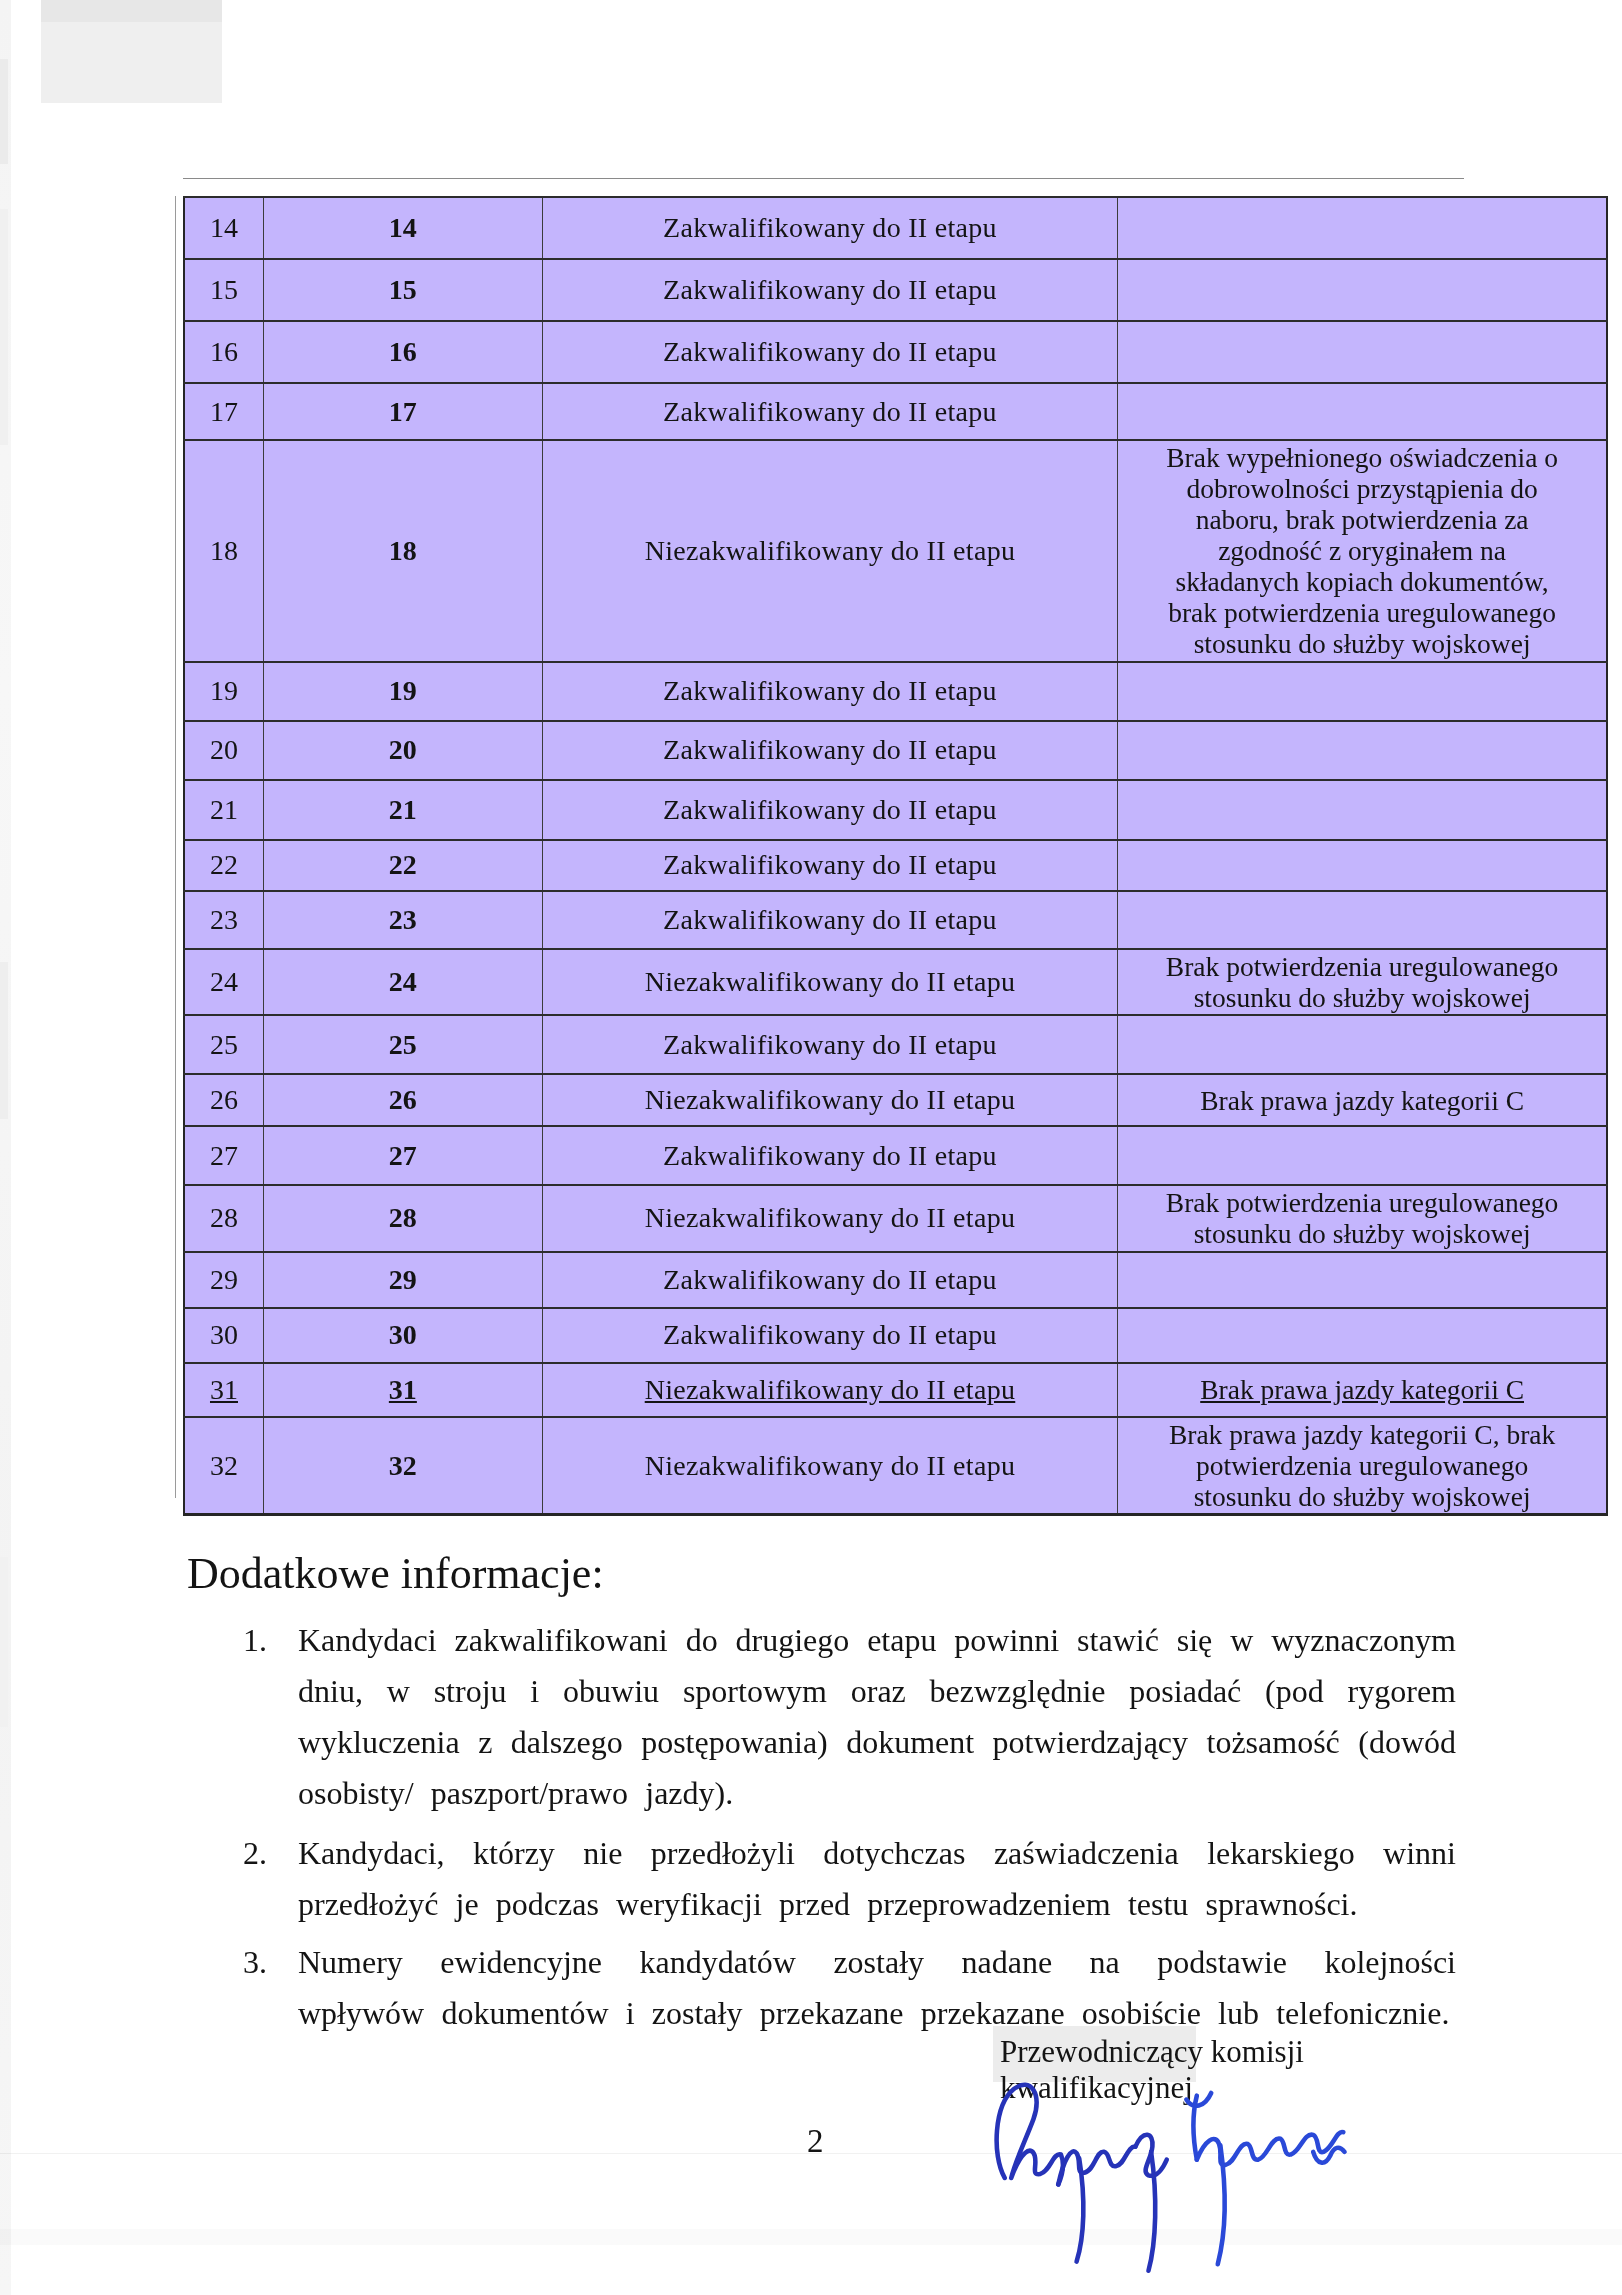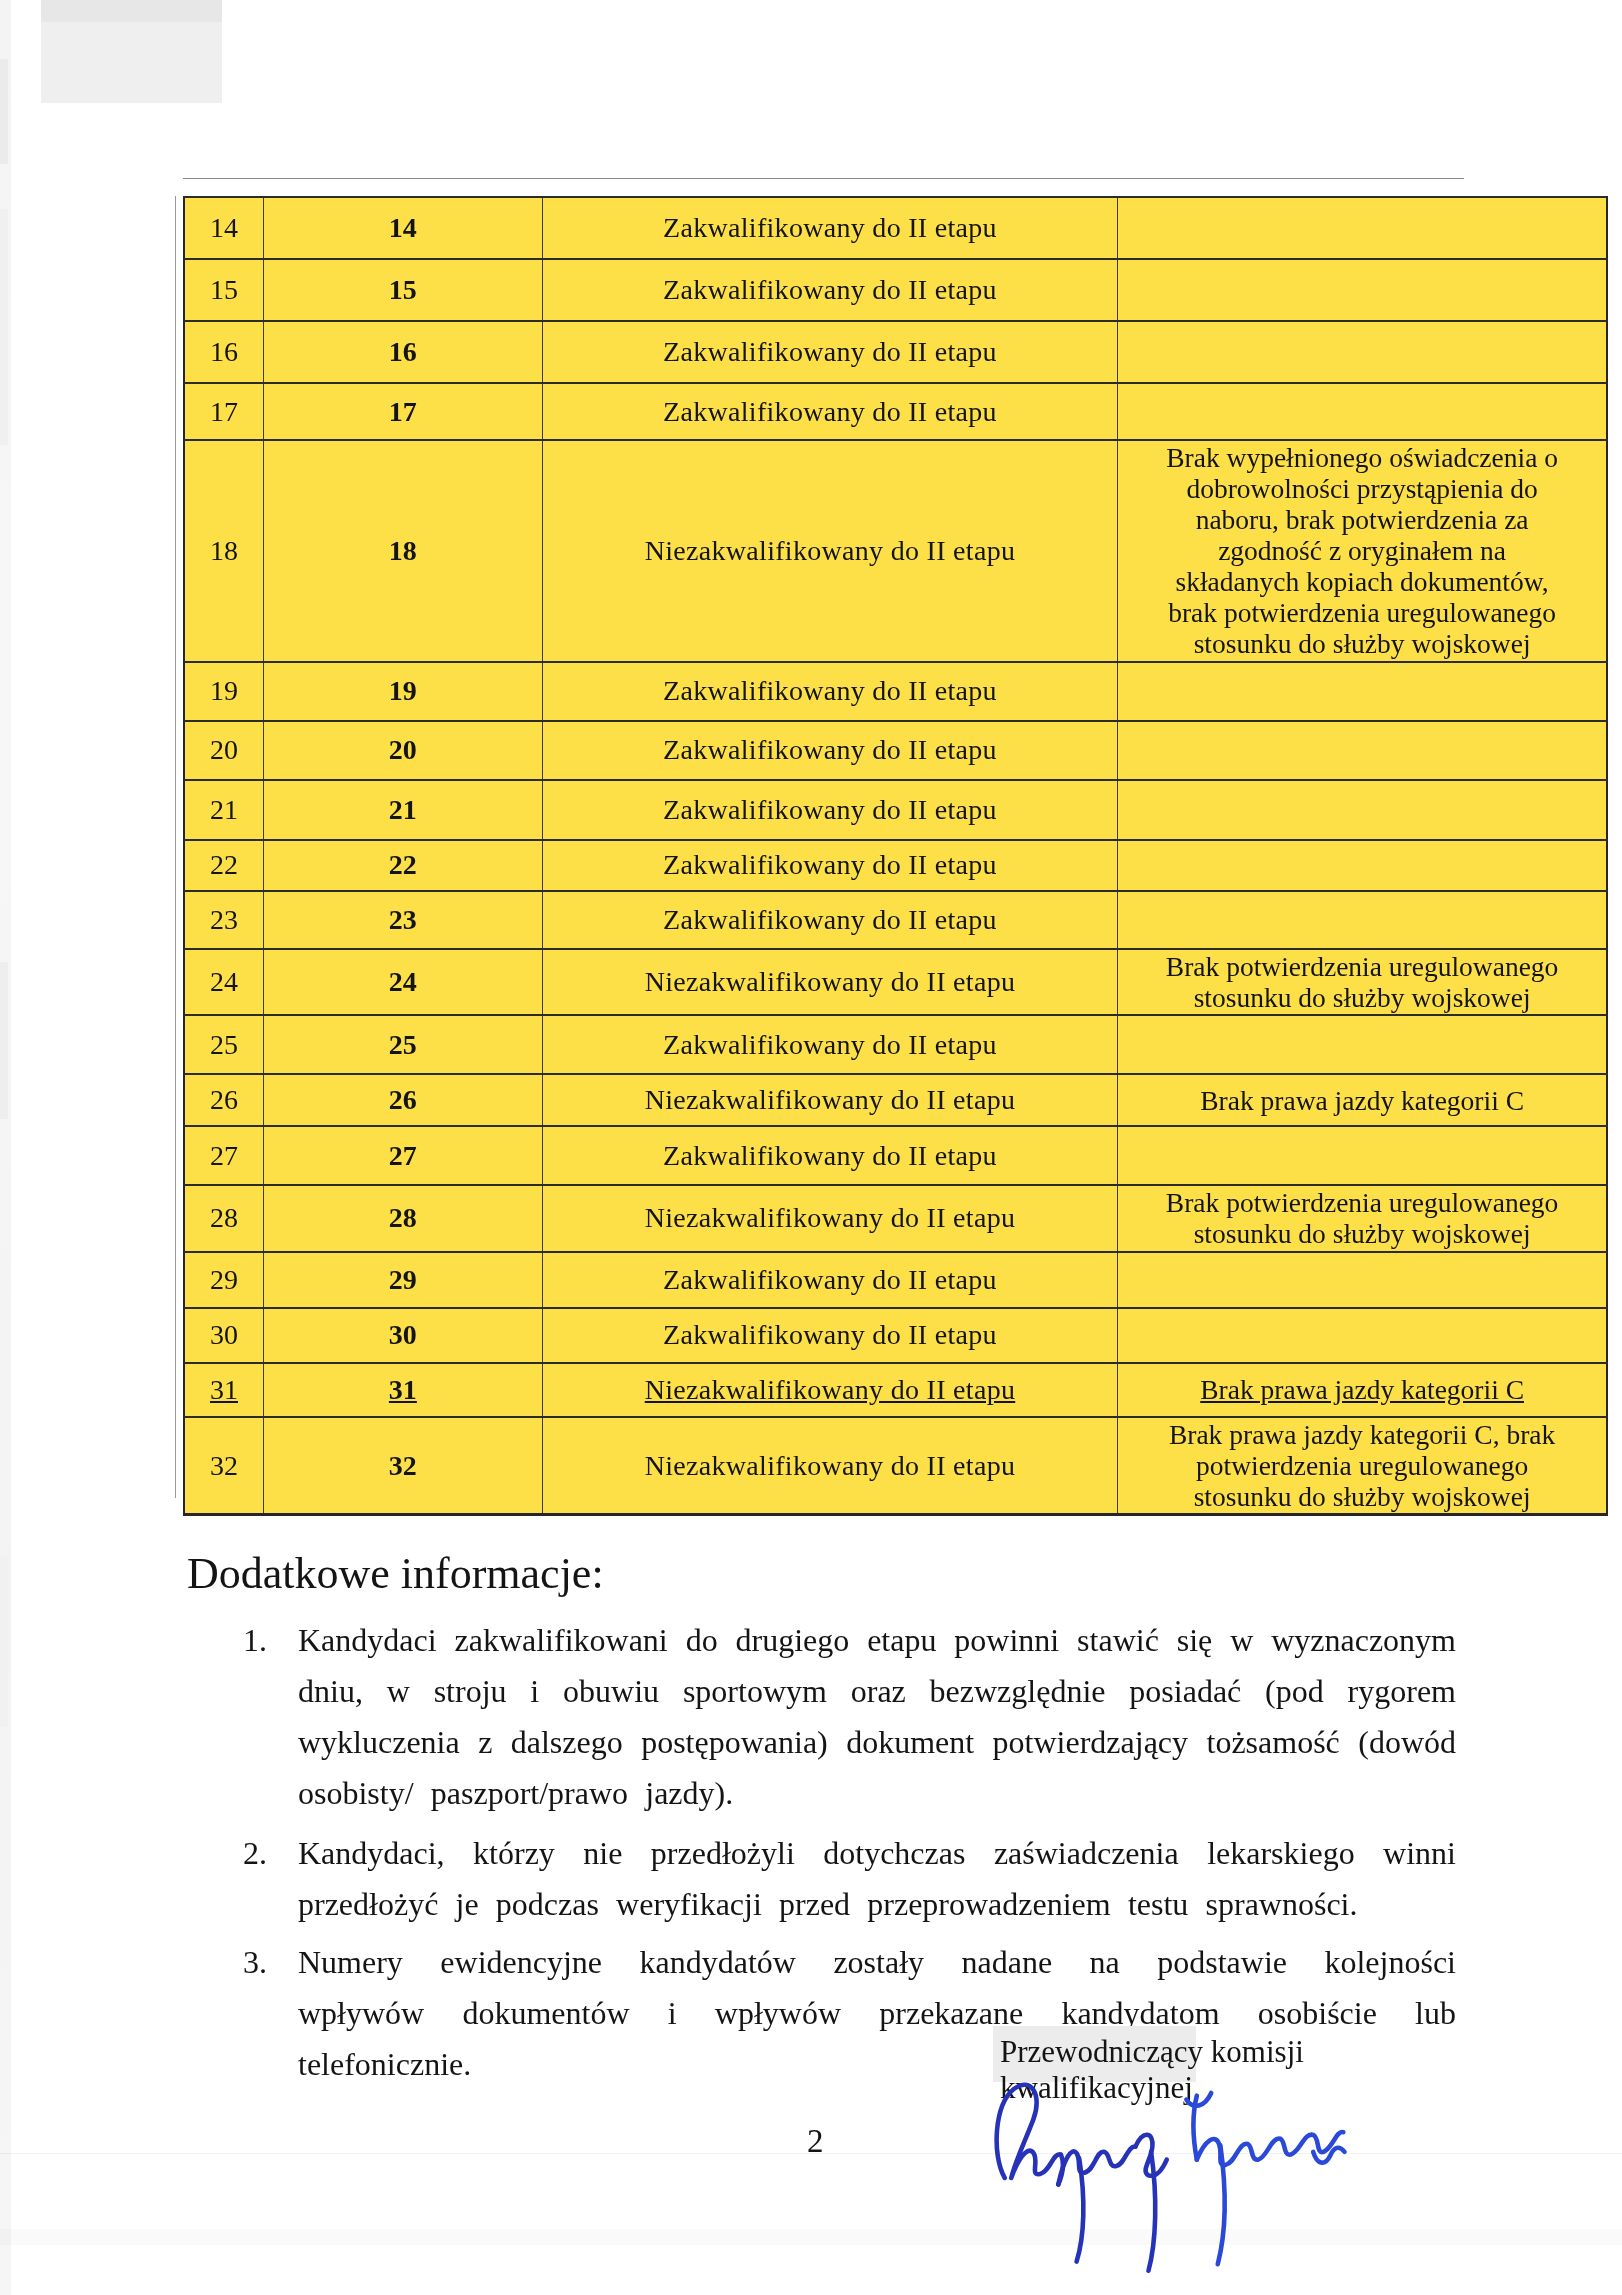--- a/index.html
+++ b/index.html
@@ -22,21 +22,21 @@
   .faint-band{position:absolute;left:0;top:2229px;width:100%;height:15.7px;background:rgba(0,0,0,0.02);}
   .pre-top-line{position:absolute;left:183px;top:178px;width:1281px;height:1.3px;background:#8a8a8a;}
   .outer-left-line{position:absolute;left:175px;top:196px;width:1.3px;height:1302px;background:#9a9a9a;}
 
   
   .tbl-wrap{position:absolute;left:183px;top:196px;}
   table.qual{
     border-collapse:collapse;
     table-layout:fixed;
     width:1425px;
-    background:#fde047;
+    background:#c4b5fd;
   }
   table.qual td{
     border-left:1.3px solid #3c3c3c;
     border-right:1.3px solid #3c3c3c;
     border-top:2px solid #2c2c2c;
     border-bottom:2px solid #2c2c2c;
     vertical-align:middle;
     text-align:center;
     overflow:hidden;
   }
@@ -226,21 +226,21 @@
     <div class="info-item gap1">
       <div class="num">1.</div>
       <div class="txt">Kandydaci zakwalifikowani do drugiego etapu powinni stawić się w wyznaczonym dniu, w stroju i obuwiu sportowym oraz bezwzględnie posiadać (pod rygorem wykluczenia z dalszego postępowania) dokument potwierdzający tożsamość (dowód osobisty/ paszport/prawo jazdy).</div>
     </div>
     <div class="info-item gap2">
       <div class="num">2.</div>
       <div class="txt">Kandydaci, którzy nie przedłożyli dotychczas zaświadczenia lekarskiego winni przedłożyć je podczas weryfikacji przed przeprowadzeniem testu sprawności.</div>
     </div>
     <div class="info-item">
       <div class="num">3.</div>
-      <div class="txt">Numery ewidencyjne kandydatów zostały nadane na podstawie kolejności wpływów dokumentów i wpływów przekazane kandydatom osobiście lub telefonicznie.</div>
+      <div class="txt">Numery ewidencyjne kandydatów zostały nadane na podstawie kolejności wpływów dokumentów i zostały przekazane przekazane osobiście lub telefonicznie.</div>
     </div>
   </div>
 
   <div class="sig-label-bg"></div>
   <div class="sig-label">Przewodniczący komisji kwalifikacyjnej</div>
 
   <svg class="sig-svg" viewBox="0 0 560 330" fill="none">
 
     <g stroke="#2633b8" stroke-width="7" stroke-linecap="round" stroke-linejoin="round">
       <path d="M24,168 C4,132 8,56 38,32 C64,12 82,40 68,78 C56,110 40,142 34,168 C48,130 64,116 70,134 C74,150 64,164 78,162 C94,158 98,128 110,132 C116,146 112,164 106,178"></path>

